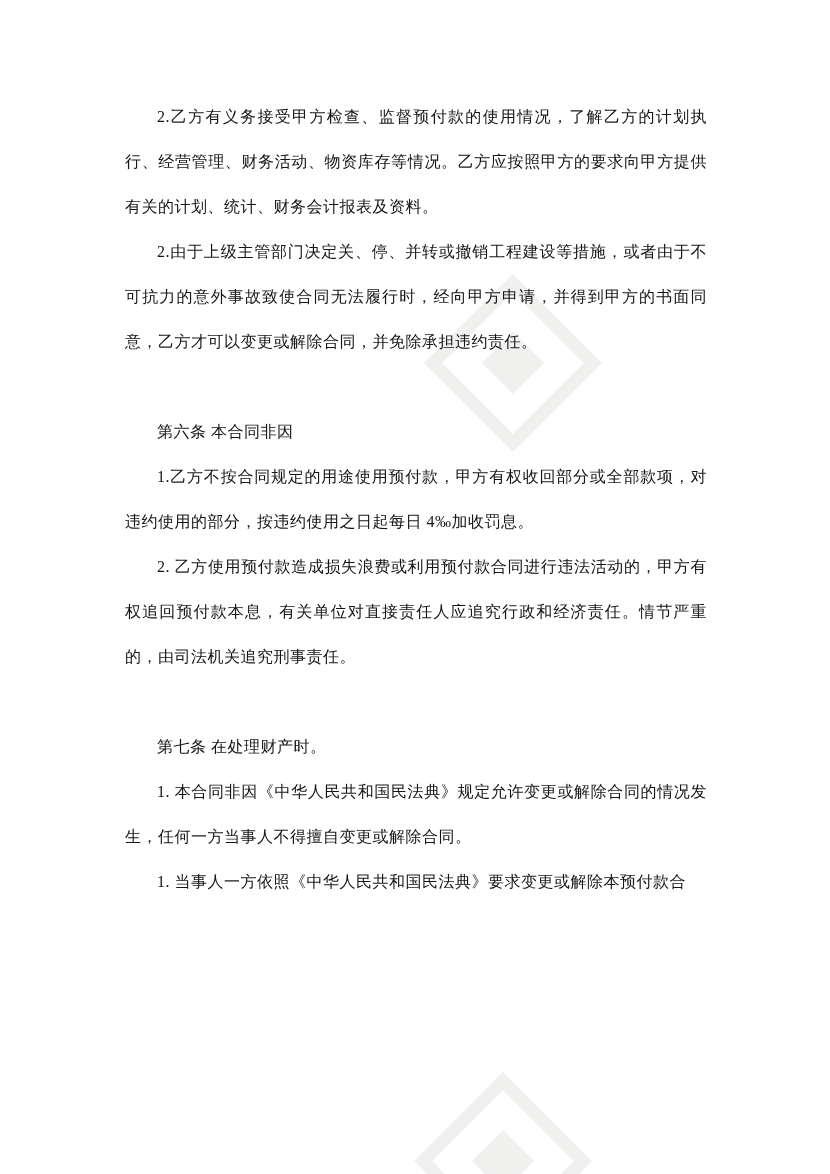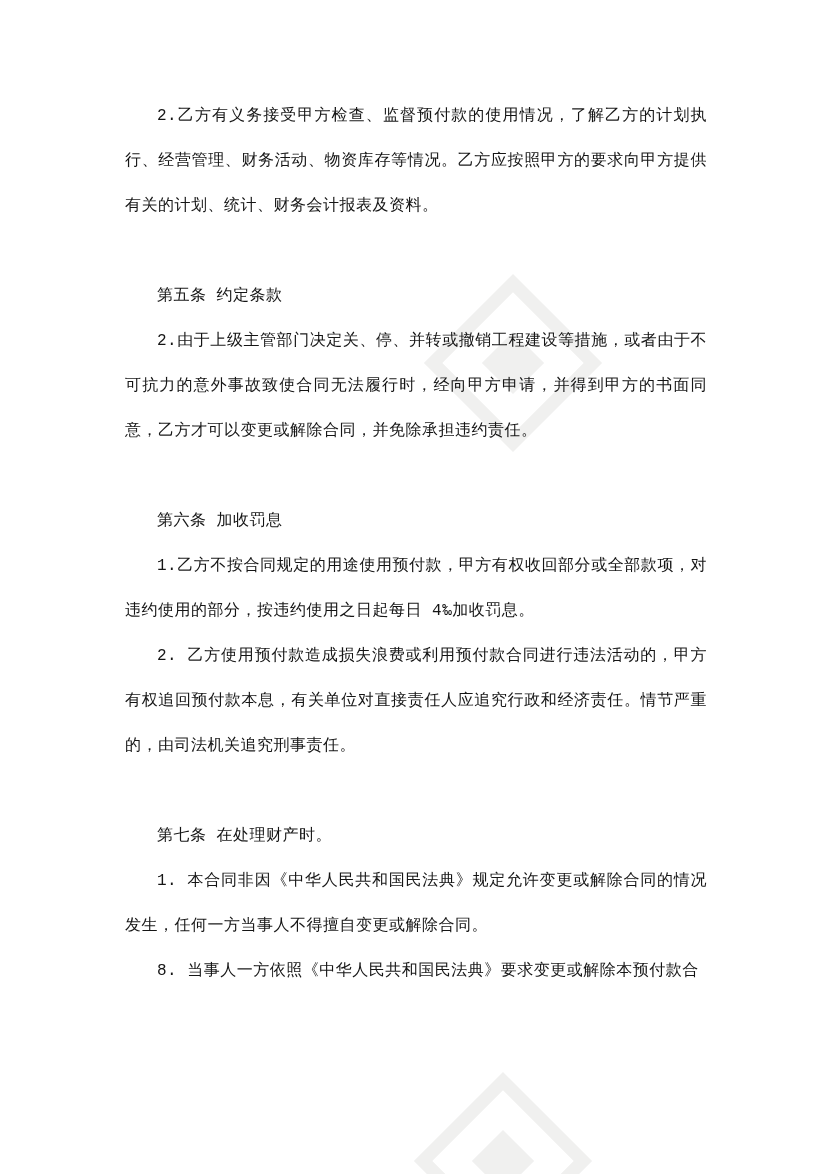--- a/index.html
+++ b/index.html
@@ -6,21 +6,21 @@
     margin: 0;
     padding: 0;
     background: #ffffff;
   }
   .page {
     position: relative;
     width: 830px;
     height: 1174px;
     background: #ffffff;
     overflow: hidden;
-    font-family: Liberation Mono, monospace;
+    font-family: Liberation Serif, serif;
     color: #151515;
   }
   .content {
     position: absolute;
     left: 125px;
     top: 94px;
     width: 582px;
     font-size: 16px;
     line-height: 45px;
   }
@@ -67,27 +67,26 @@
 <body>
 
 <div class="page">
 
   <div class="watermark wm-top">
     <div class="inner"></div>
   </div>
 
   <div class="content">
       <p class="body first">2.乙方有义务接受甲方检查、监督预付款的使用情况，了解乙方的计划执行、经营管理、财务活动、物资库存等情况。乙方应按照甲方的要求向甲方提供有关的计划、统计、财务会计报表及资料。</p>
-      <p class="heading">第五条 约定条款</p>
       <p class="body">2.由于上级主管部门决定关、停、并转或撤销工程建设等措施，或者由于不可抗力的意外事故致使合同无法履行时，经向甲方申请，并得到甲方的书面同意，乙方才可以变更或解除合同，并免除承担违约责任。</p>
-      <p class="heading">第六条 加收罚息</p>
+      <p class="heading">第六条 本合同非因</p>
       <p class="body">1.乙方不按合同规定的用途使用预付款，甲方有权收回部分或全部款项，对违约使用的部分，按违约使用之日起每日 4‰加收罚息。</p>
       <p class="body">2. 乙方使用预付款造成损失浪费或利用预付款合同进行违法活动的，甲方有权追回预付款本息，有关单位对直接责任人应追究行政和经济责任。情节严重的，由司法机关追究刑事责任。</p>
       <p class="heading">第七条 在处理财产时。</p>
       <p class="body">1.  本合同非因《中华人民共和国民法典》规定允许变更或解除合同的情况发生，任何一方当事人不得擅自变更或解除合同。</p>
-      <p class="body">8. 当事人一方依照《中华人民共和国民法典》要求变更或解除本预付款合</p>
+      <p class="body">1. 当事人一方依照《中华人民共和国民法典》要求变更或解除本预付款合</p>
     </div>
 
   <div class="watermark wm-bottom">
     <div class="inner"></div>
   </div>
 
 </div>
 
 </body></html>

